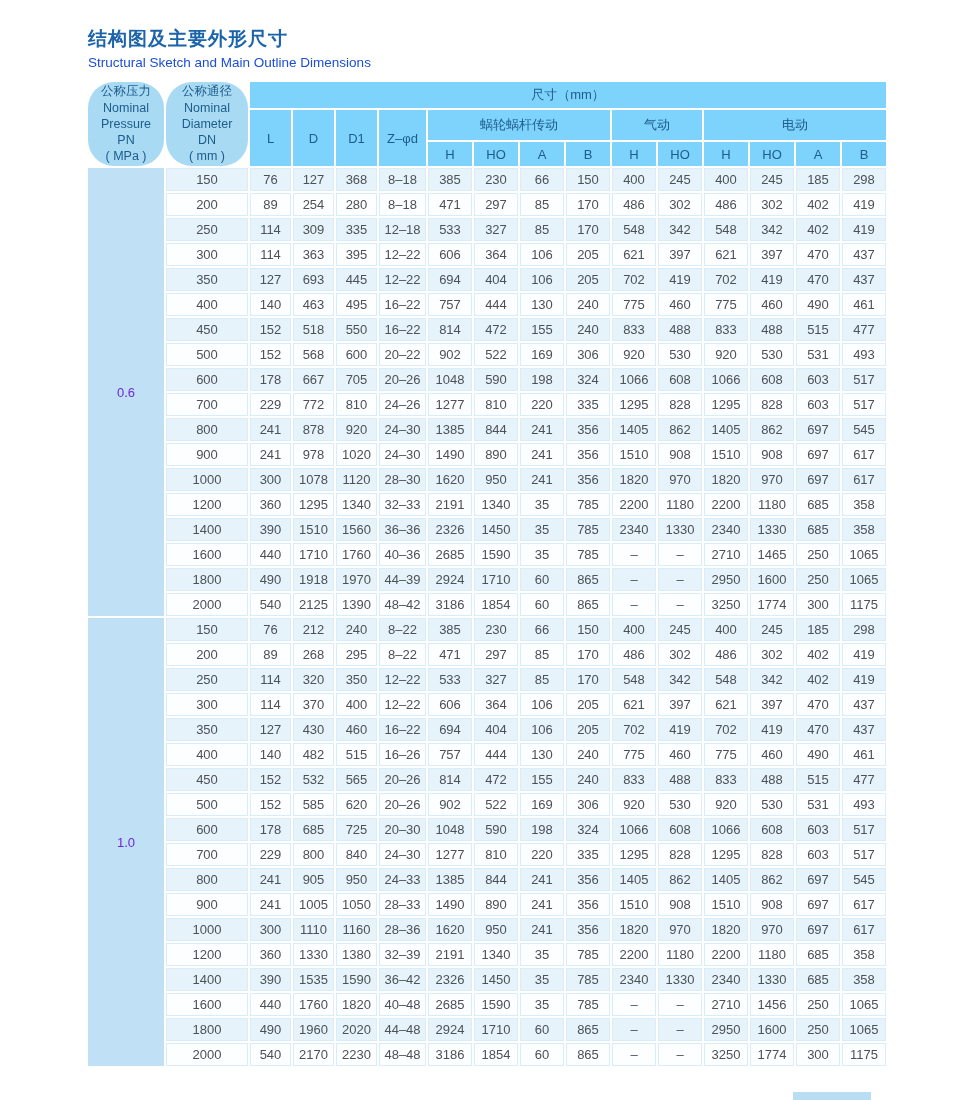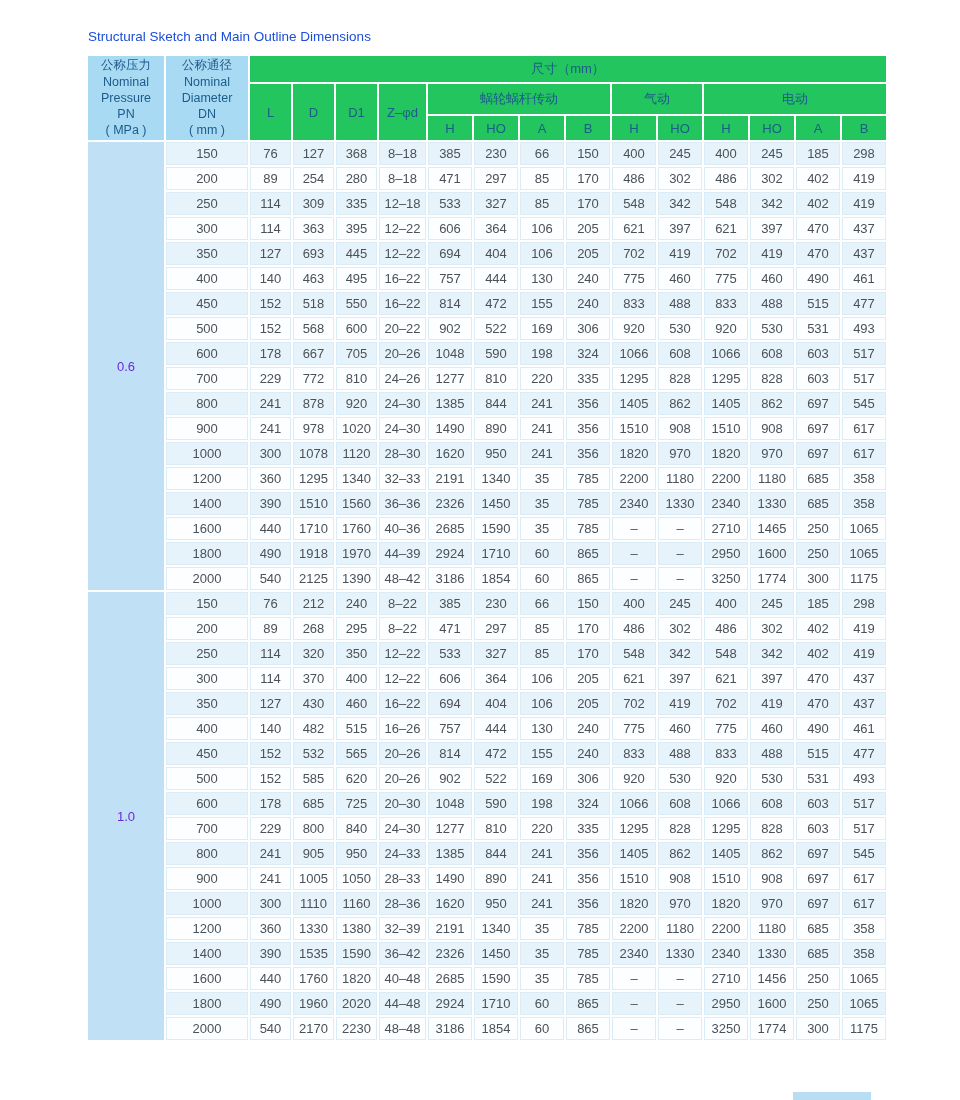--- a/index.html
+++ b/index.html
@@ -37,31 +37,32 @@
     margin-top: 10px;
     margin-left: -2px;
   }
   col.c-pn { width: 76px; }
   col.c-dn { width: 82px; }
   col.c-sm { width: 41px; }
   col.c-z  { width: 47px; }
   col.c-d  { width: 44px; }
 
   th {
-    background: #22c55e;
+    background: #7dd3fc;
     color: #1d5c8b;
     font-weight: normal;
     font-size: 13px;
     padding: 0;
   }
   th.hdr-corner {
     font-size: 12.5px;
     line-height: 1.3;
     white-space: pre-line;
     background: #a9daf3;
+    border-radius: 26px;
   }
   th.hdr-size   { height: 26px; }
   th.hdr-group  { height: 30px; }
   th.hdr-sub    { height: 24px; }
   th.hdr-dim    { font-size: 13px; }
 
   td {
     height: 23px;
     text-align: center;
     vertical-align: middle;
@@ -85,20 +86,21 @@
     width: 78px;
     height: 8px;
     background: #b9ddf2;
   }
 </style>
 </head>
 <body>
 
 <div class="page">
   <div class="content">
+    <h1 class="title-zh">结构图及主要外形尺寸</h1>
     <div class="title-en">Structural Sketch and Main Outline Dimensions</div>
 
     <table class="dims">
       <colgroup>
         <col class="c-pn">
           <col class="c-dn">
         <col class="c-sm">
           <col class="c-sm">
           <col class="c-sm">
           <col class="c-z">

